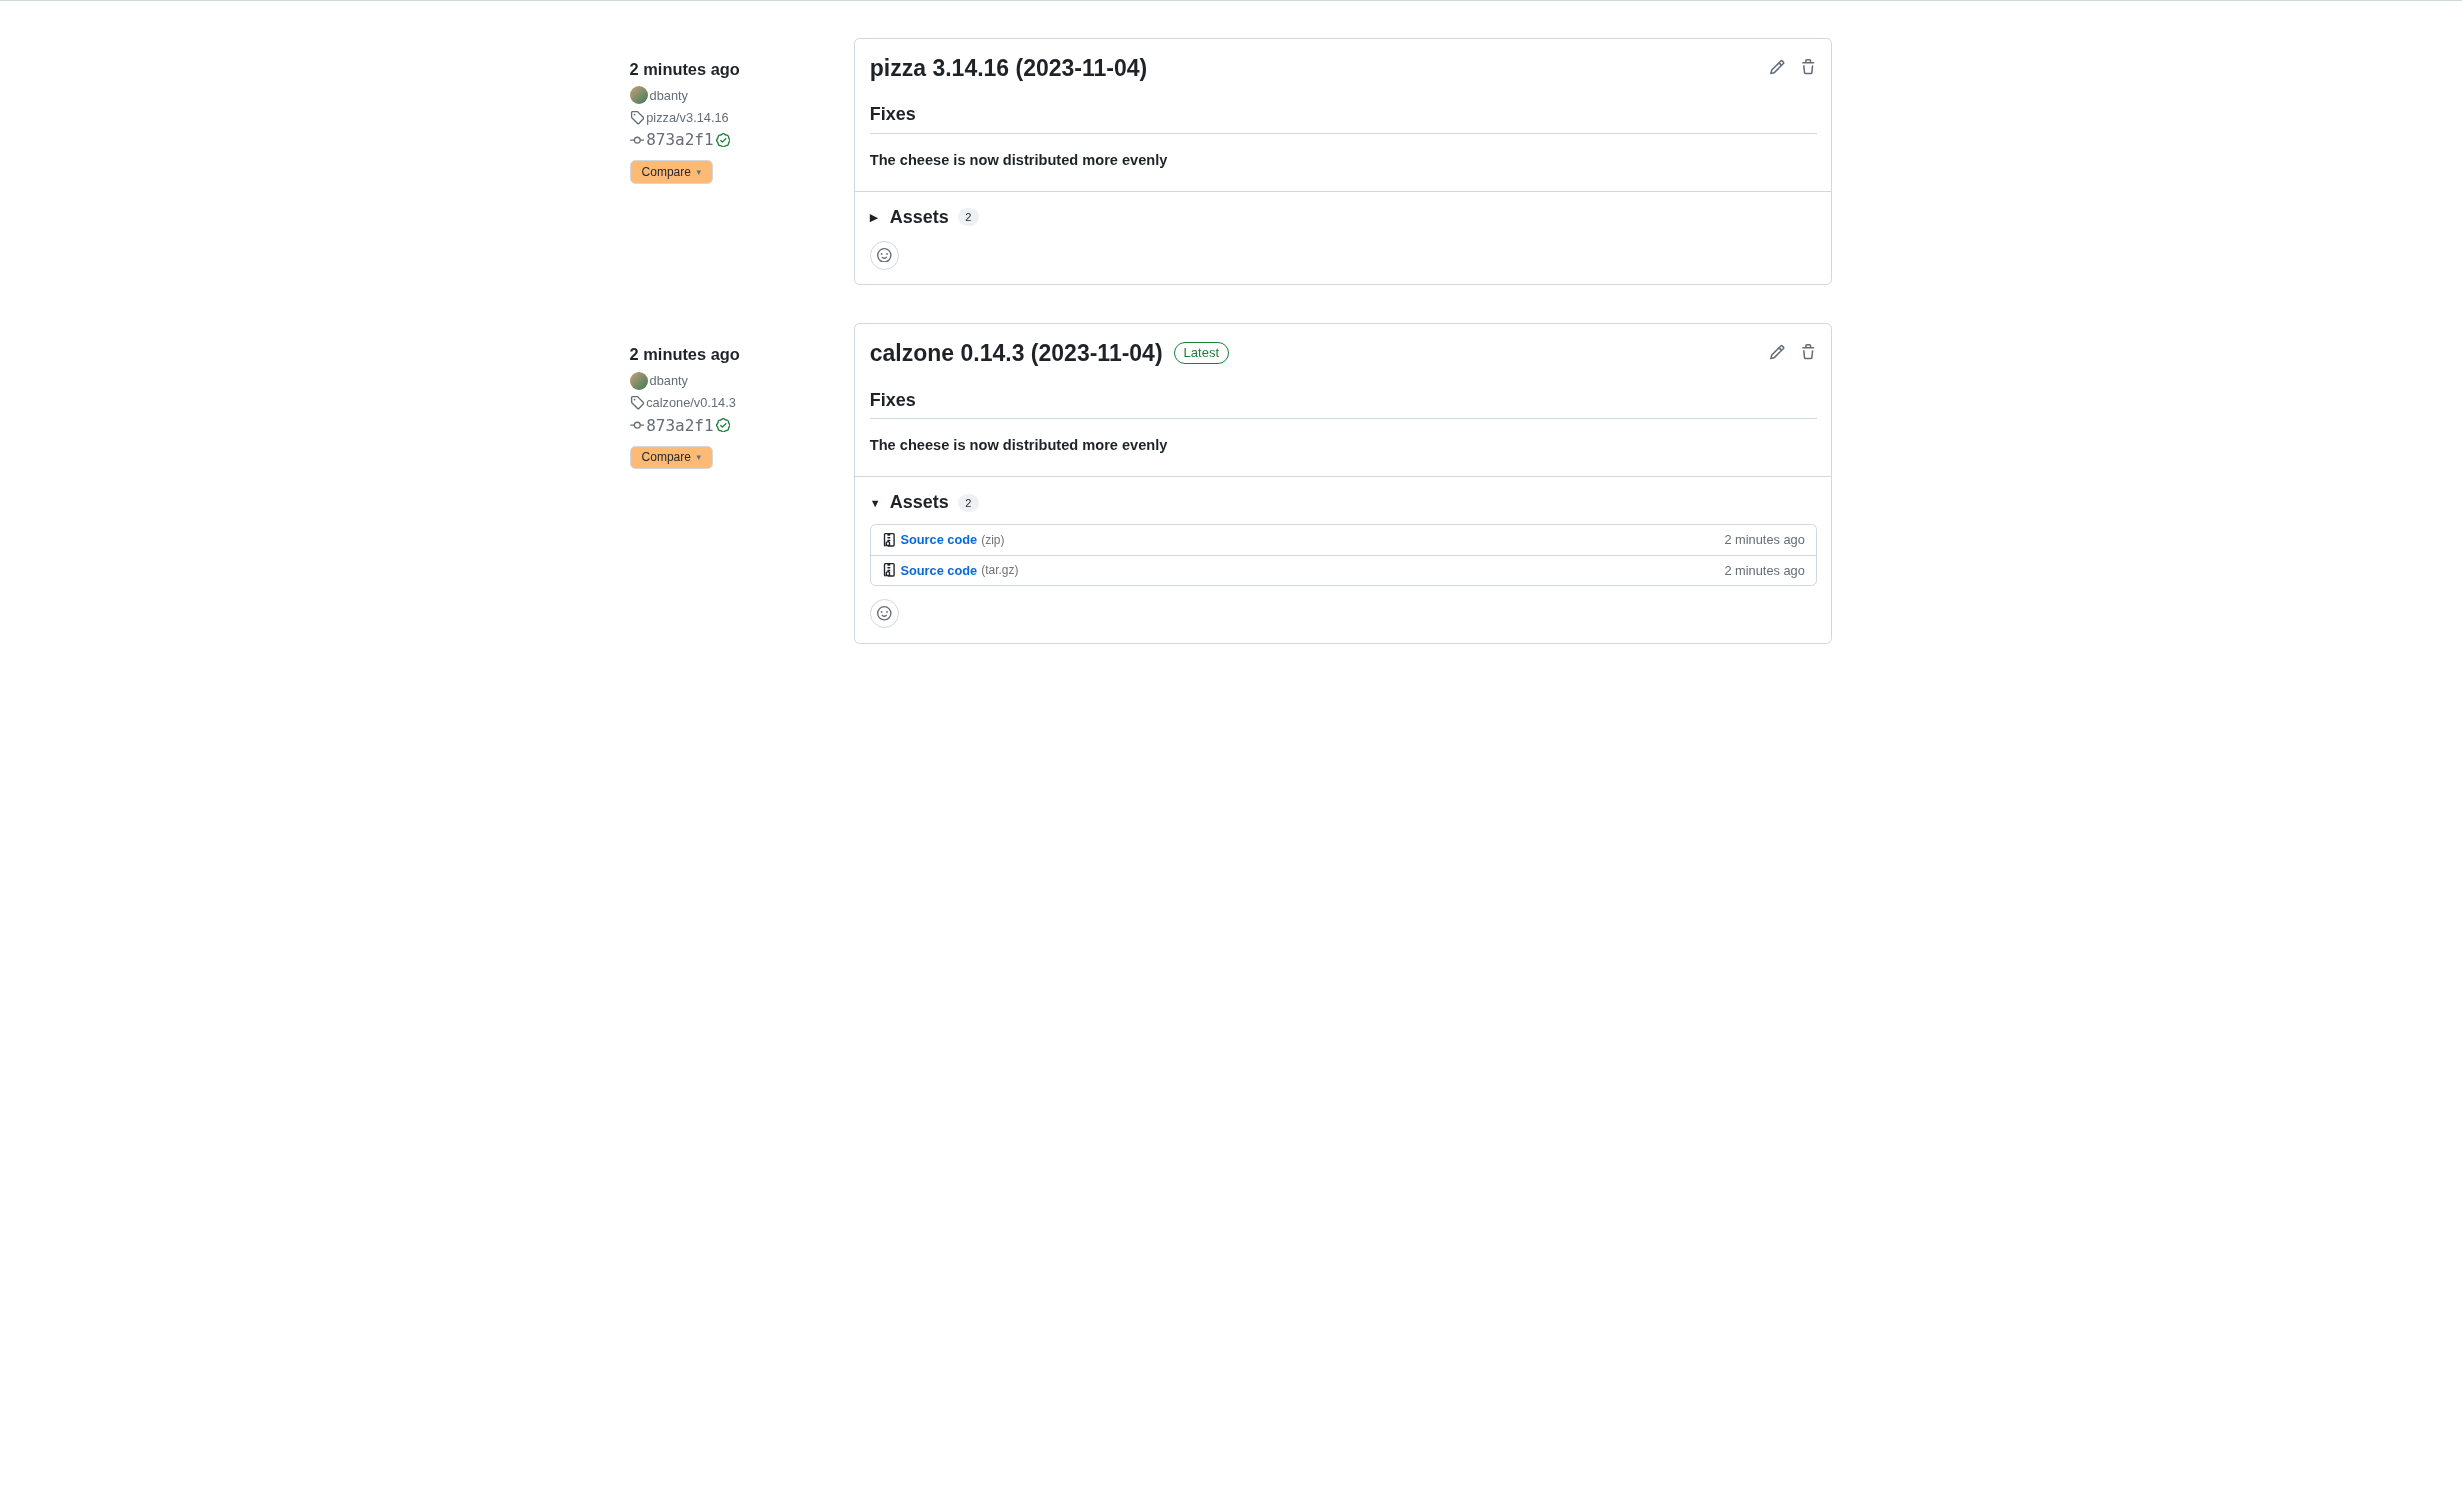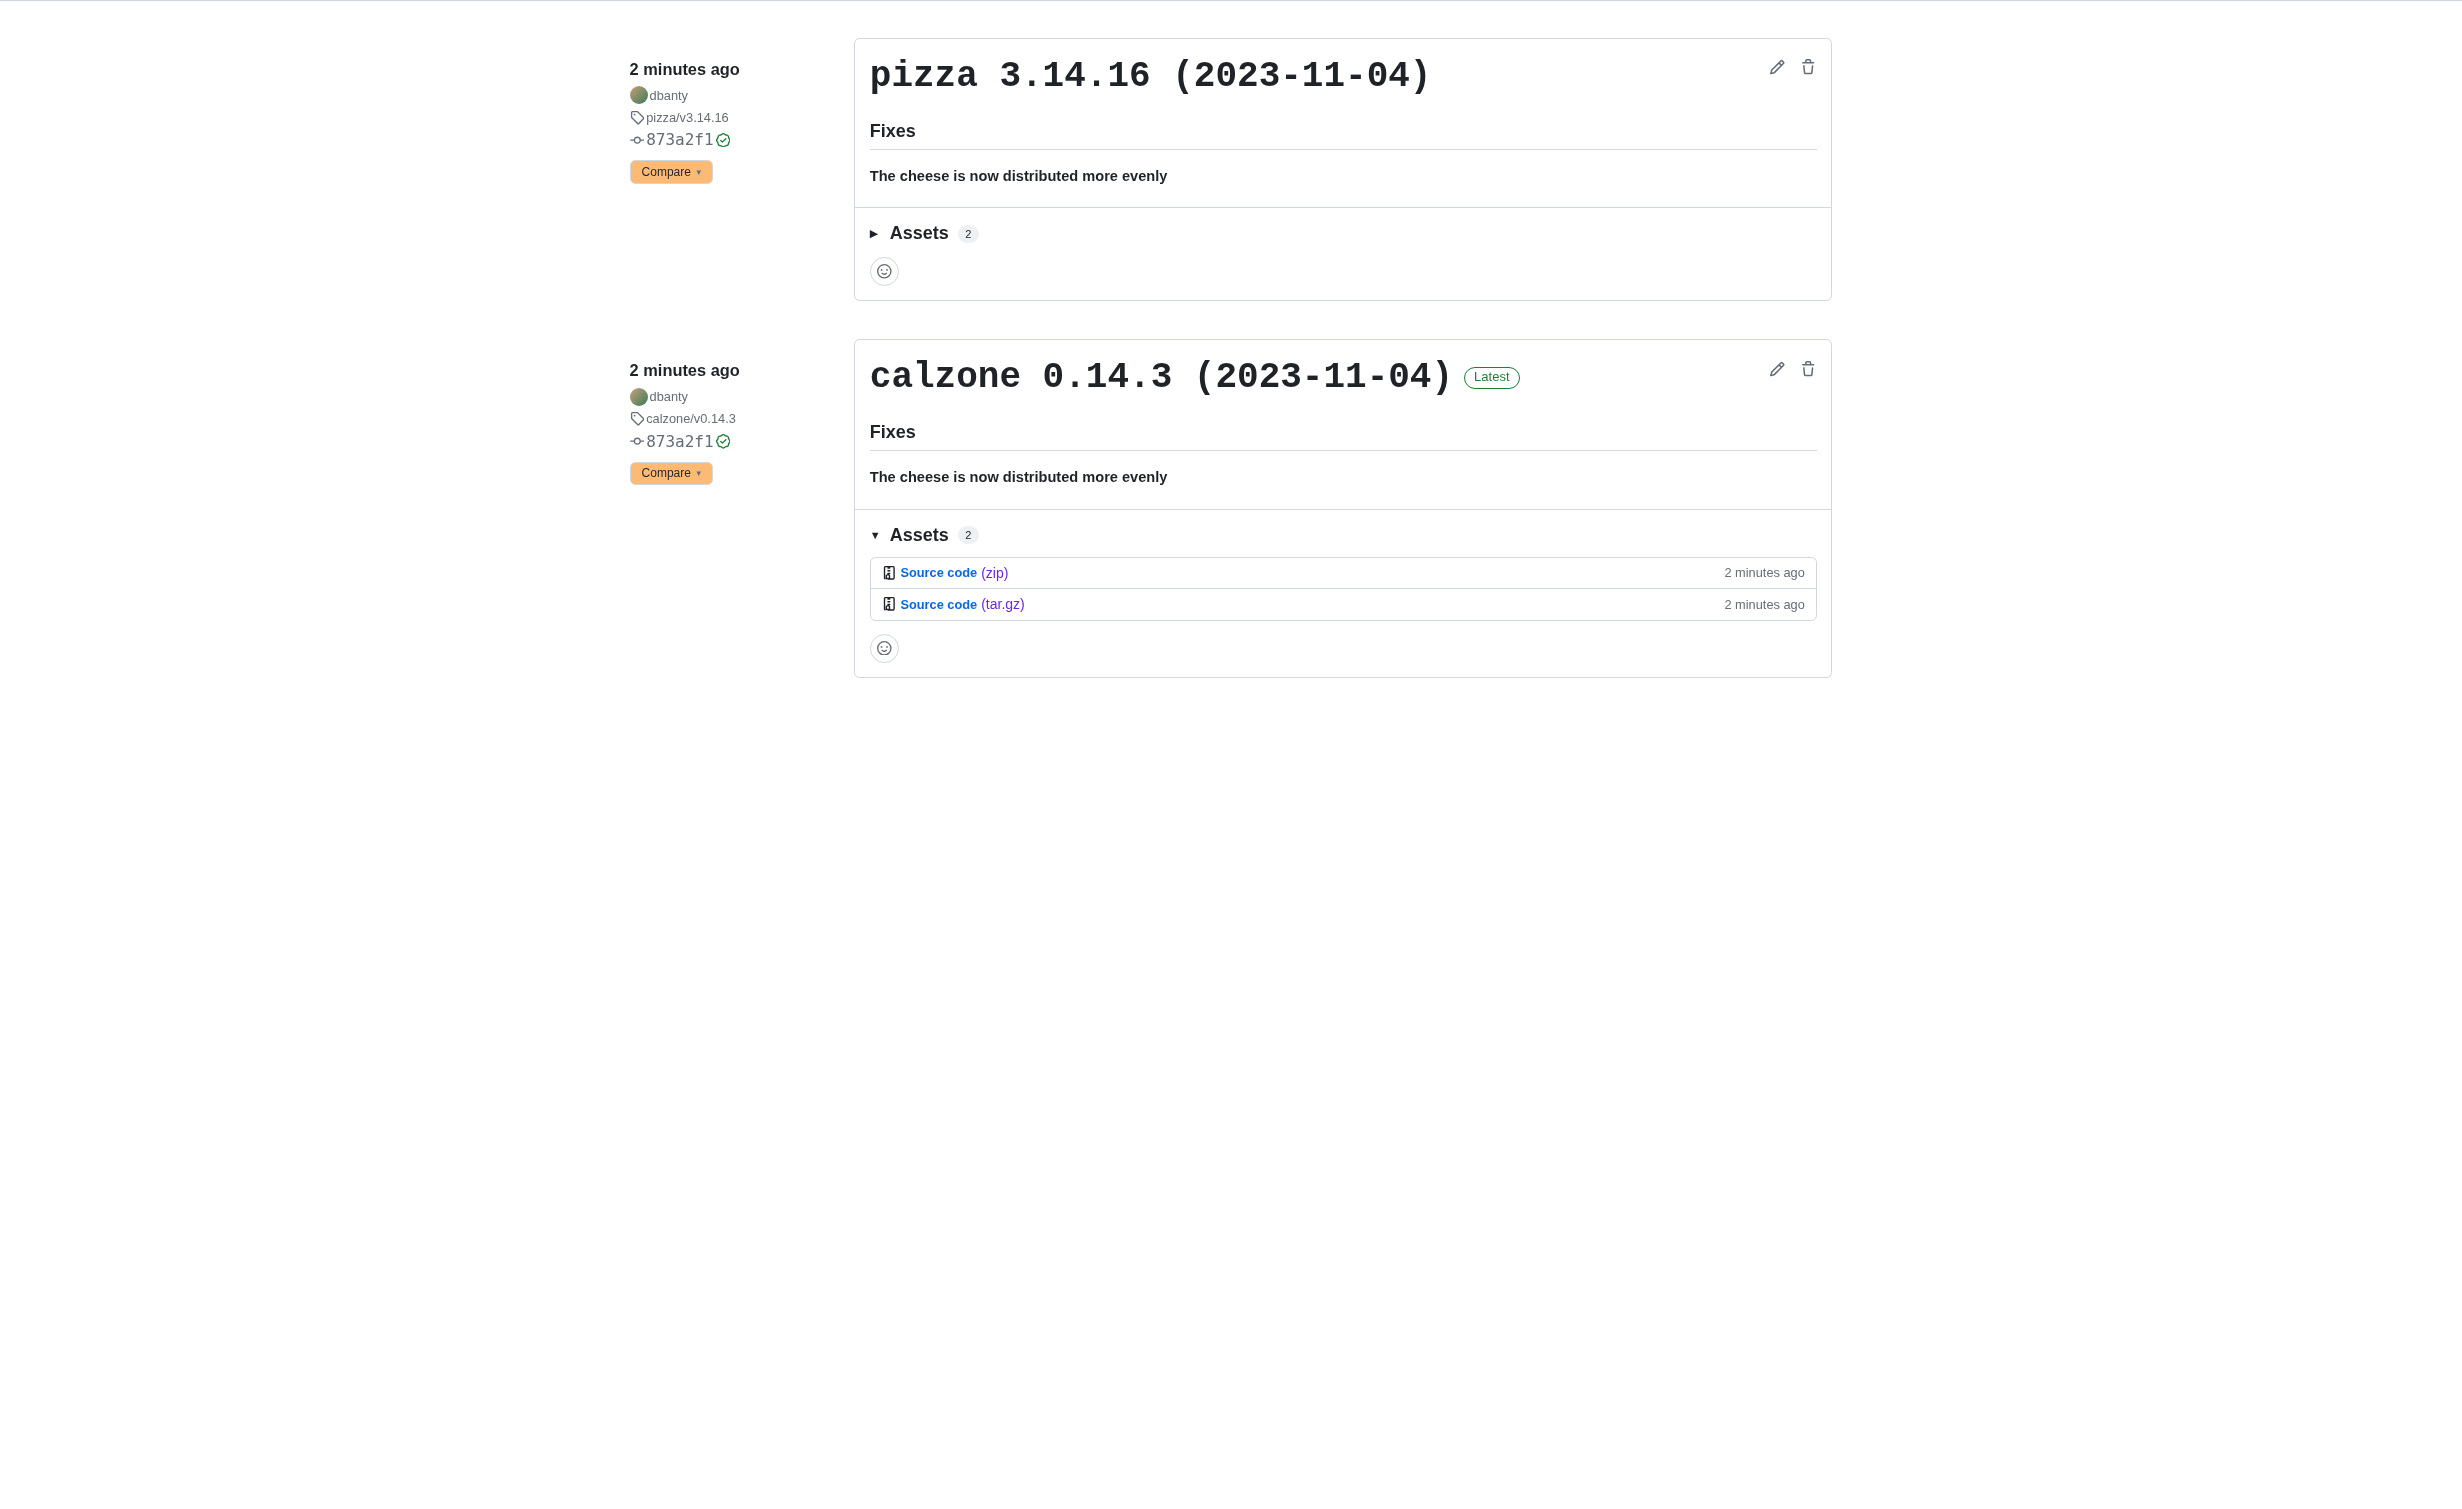--- a/index.html
+++ b/index.html
@@ -87,25 +87,24 @@
     justify-content: space-between;
     align-items: flex-start;
   }
   .release-title-wrap {
     display: flex;
     align-items: center;
     gap: 11px;
     flex-wrap: wrap;
   }
   .release-title {
-    font-size: 36px;
+    font-size: 23px;
     font-weight: 600;
     margin: 0;
     line-height: 1.25;
-    font-family: Liberation Mono, monospace;
   }
   .latest-badge {
     border: 0.9px solid #1a7f37;
     color: #1a7f37;
     font-size: 13px;
     font-weight: 500;
     padding: 1.8px 9px;
     border-radius: 2em;
     line-height: 16.4px;
   }
@@ -181,22 +180,22 @@
     align-items: center;
     gap: 4px;
   }
   .asset-link {
     color: #0969da;
     font-weight: 600;
     text-decoration: none;
     font-size: 12.8px;
   }
   .asset-ext {
-    color: #6d28d9;
-    font-size: 14px;
+    color: #737373;
+    font-size: 12px;
   }
   .asset-time {
     color: #656d76;
     font-size: 12.8px;
   }
   .reaction-btn {
     margin-top: 12.8px;
     width: 29px;
     height: 29px;
     border: 0.9px solid #d0d7de;

